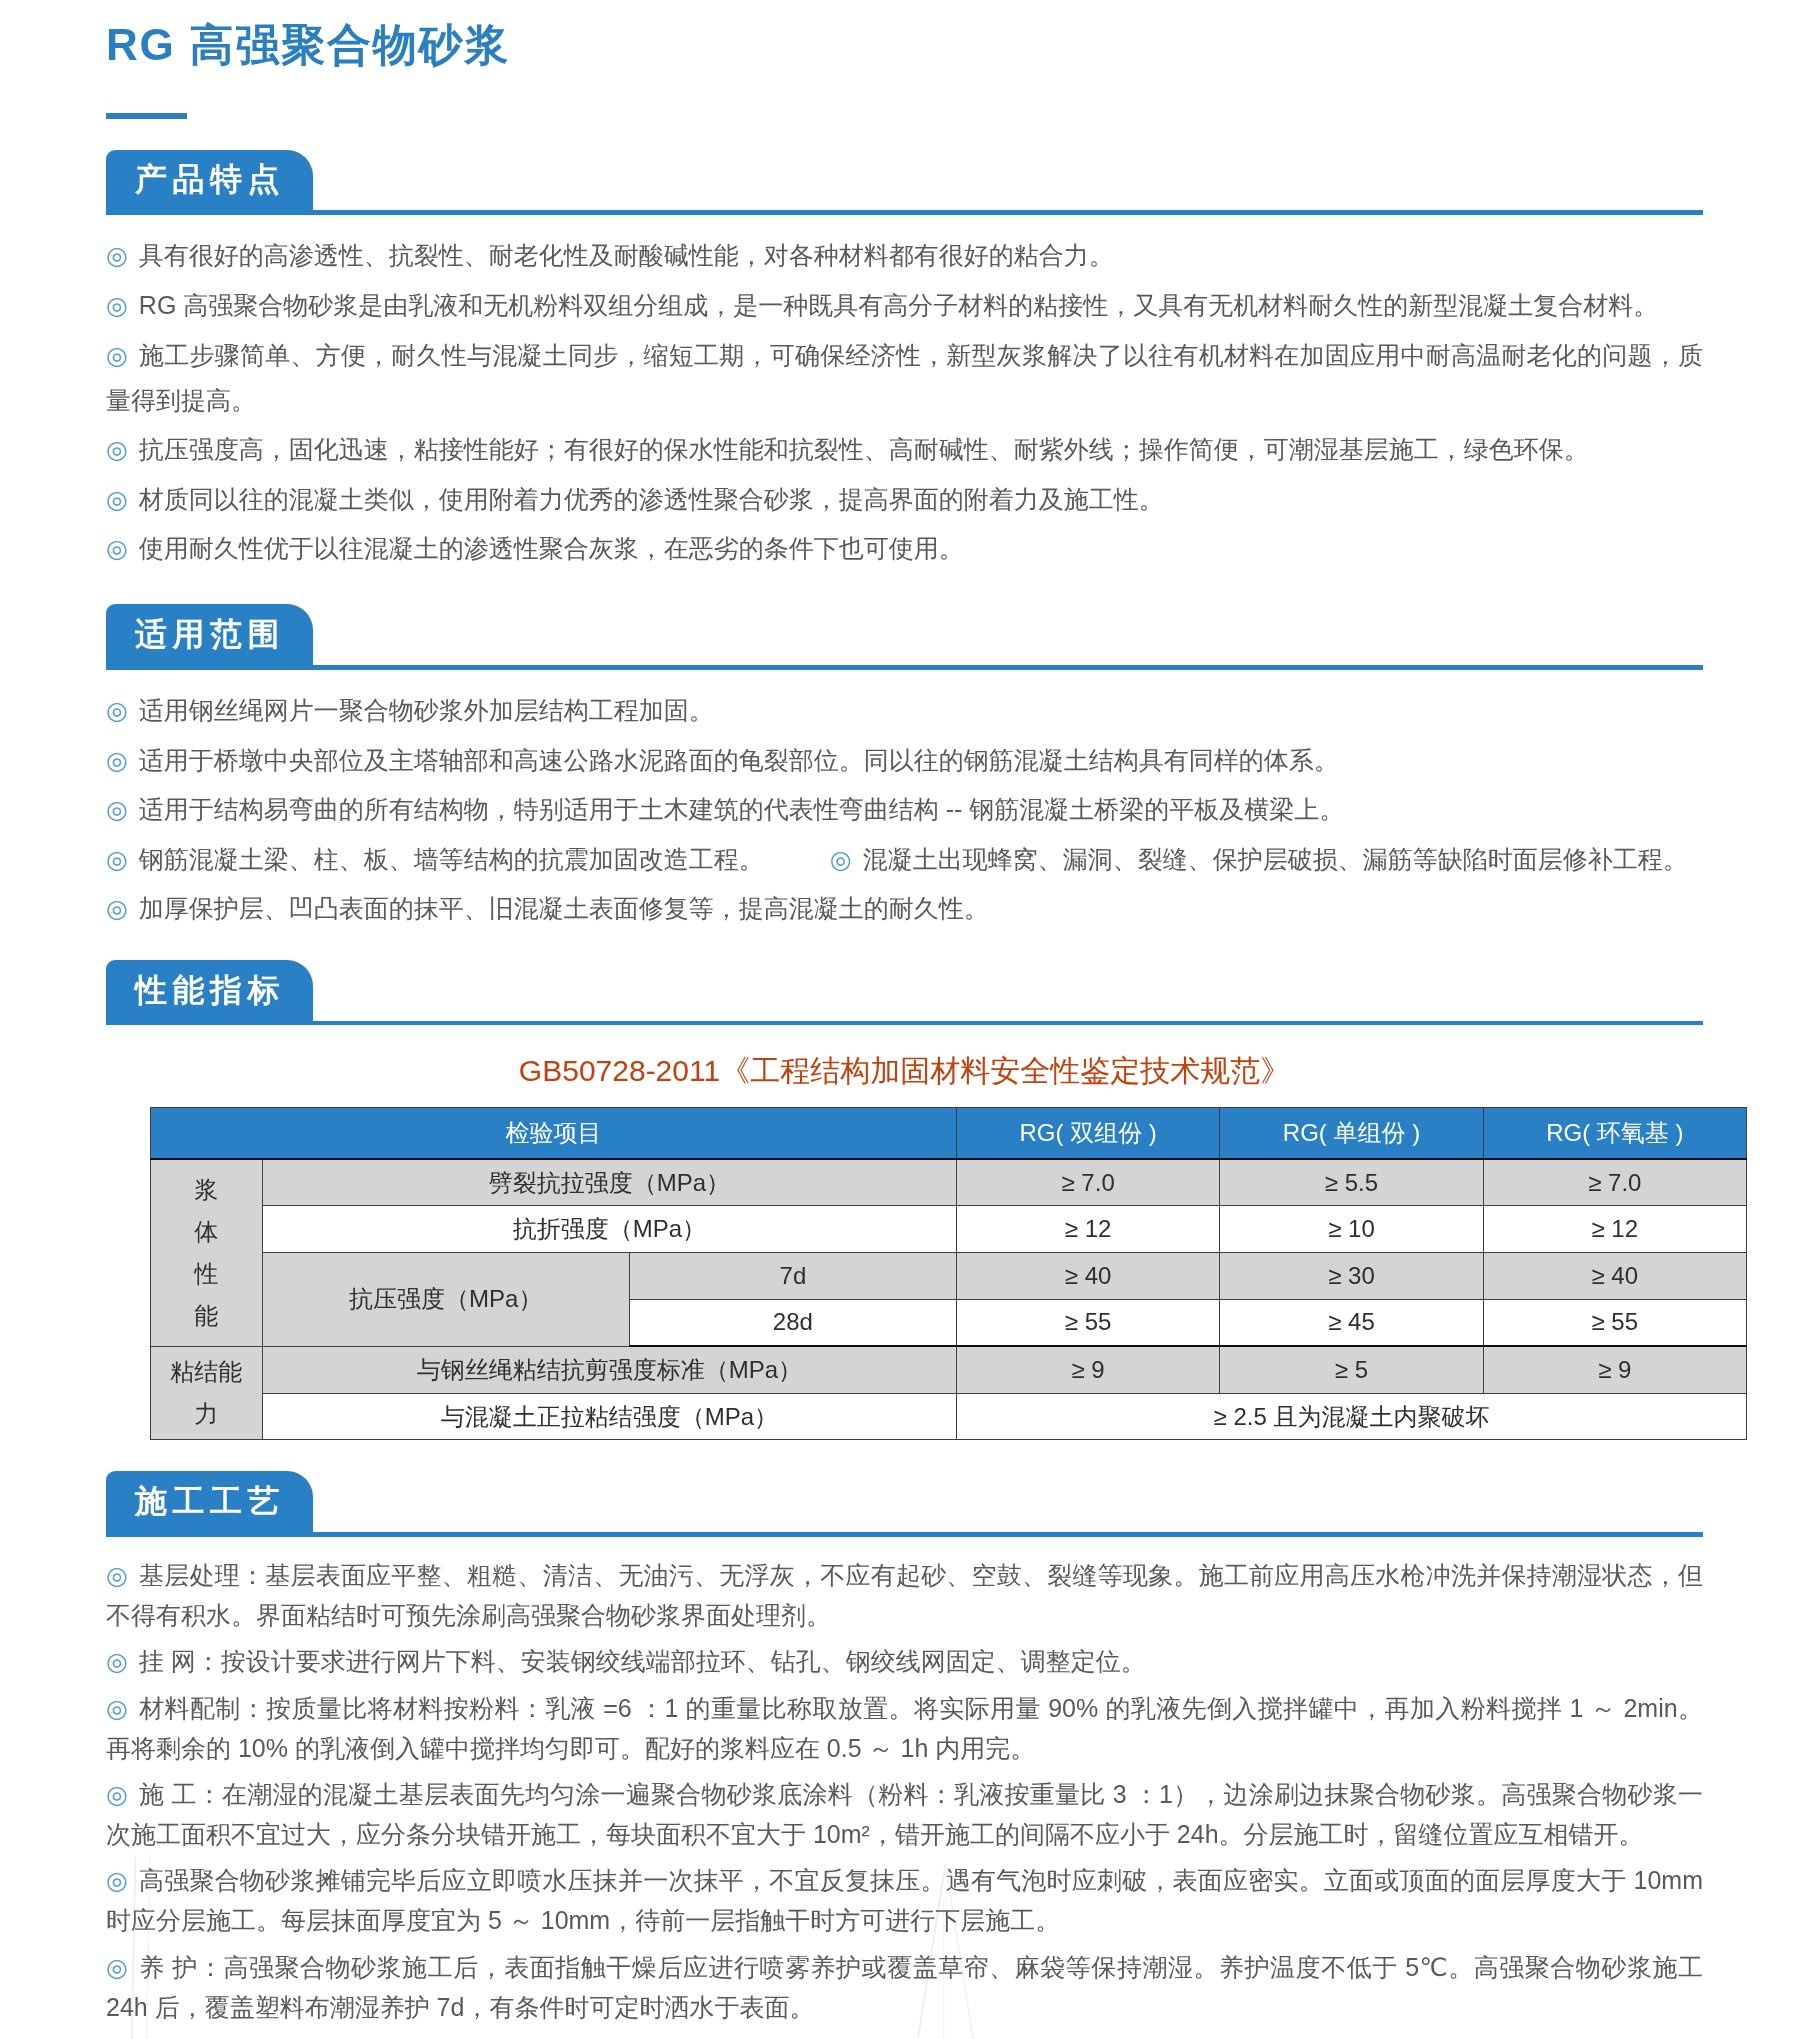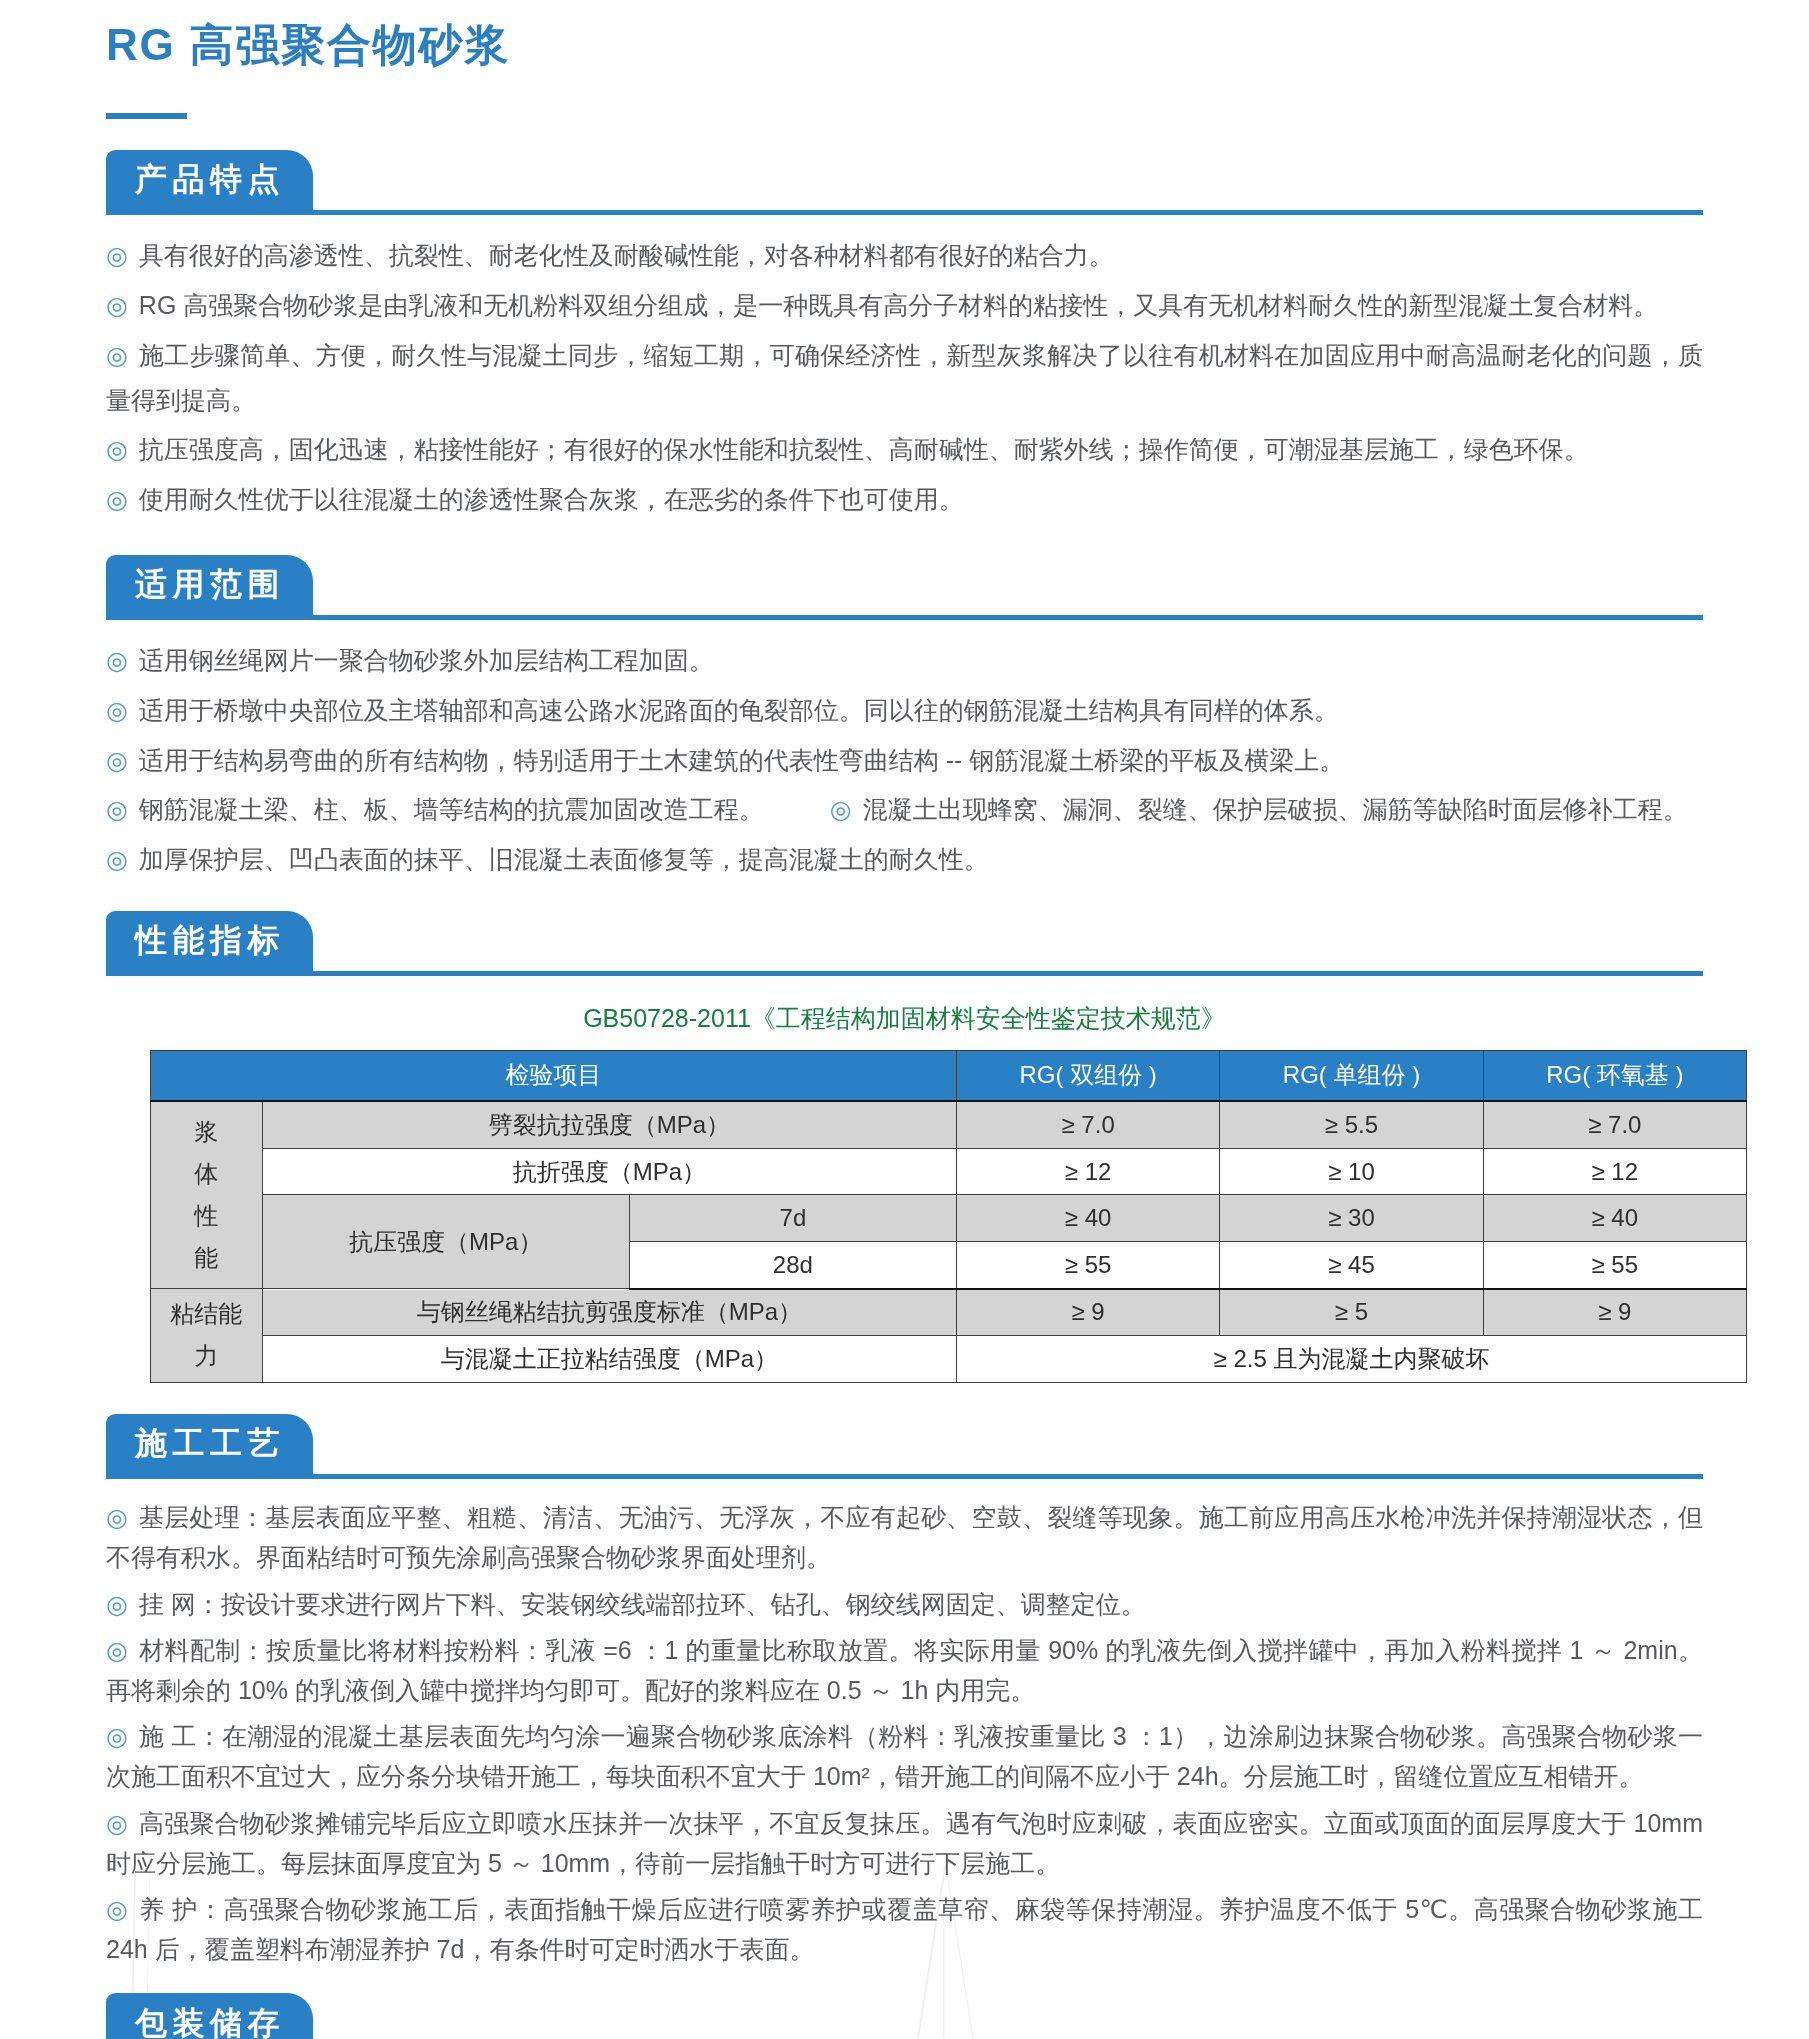--- a/index.html
+++ b/index.html
@@ -46,21 +46,21 @@
     font-size:25px; line-height:1.8; color:#58595b;
     margin:4.6px 0; text-align:justify;
   }
   .bullet .b-icon { color:#4f9ad3; margin-right:11px; font-size:25px; }
   .bullet .b-icon.second { margin-left:66px; }
 
   .proc .bullet { line-height:1.6; margin:6.4px 0; }
 
   
   .perf-caption {
-    text-align:center; font-size:25px; color:#15803d;
+    text-align:center; font-size:30px; color:#c2410c;
     margin:26px 0 14.7px 0;
   }
   table.perf {
     width:100%; border-collapse:collapse; table-layout:fixed;
     border:1.8px solid #161616;
     font-size:24px; color:#2f2f2f;margin-left:44px;
   }
   table.perf th, table.perf td {
     border:0.9px solid #3f3f3f;
     height:42px; text-align:center; padding:1.8px 7.3px;
@@ -92,20 +92,21 @@
   <div class="title-underline"></div>
 
   <div class="section sec-features">
     <div class="badge">产品特点</div>
     <div class="rule"></div>
     <div class="bullets">
       <p class="bullet"><span class="b-icon">◎</span><span>具有很好的高渗透性、抗裂性、耐老化性及耐酸碱性能，对各种材料都有很好的粘合力。</span></p>
       <p class="bullet"><span class="b-icon">◎</span><span>RG 高强聚合物砂浆是由乳液和无机粉料双组分组成，是一种既具有高分子材料的粘接性，又具有无机材料耐久性的新型混凝土复合材料。</span></p>
       <p class="bullet"><span class="b-icon">◎</span><span>施工步骤简单、方便，耐久性与混凝土同步，缩短工期，可确保经济性，新型灰浆解决了以往有机材料在加固应用中耐高温耐老化的问题，质量得到提高。</span></p>
       <p class="bullet"><span class="b-icon">◎</span><span>抗压强度高，固化迅速，粘接性能好；有很好的保水性能和抗裂性、高耐碱性、耐紫外线；操作简便，可潮湿基层施工，绿色环保。</span></p>
+      <p class="bullet"><span class="b-icon">◎</span><span>材质同以往的混凝土类似，使用附着力优秀的渗透性聚合砂浆，提高界面的附着力及施工性。</span></p>
       <p class="bullet"><span class="b-icon">◎</span><span>使用耐久性优于以往混凝土的渗透性聚合灰浆，在恶劣的条件下也可使用。</span></p>
     </div>
   </div>
 
   <div class="section sec-scope">
     <div class="badge">适用范围</div>
     <div class="rule"></div>
     <div class="bullets">
       <p class="bullet"><span class="b-icon">◎</span><span>适用钢丝绳网片一聚合物砂浆外加层结构工程加固。</span></p>
       <p class="bullet"><span class="b-icon">◎</span><span>适用于桥墩中央部位及主塔轴部和高速公路水泥路面的龟裂部位。同以往的钢筋混凝土结构具有同样的体系。</span></p>

